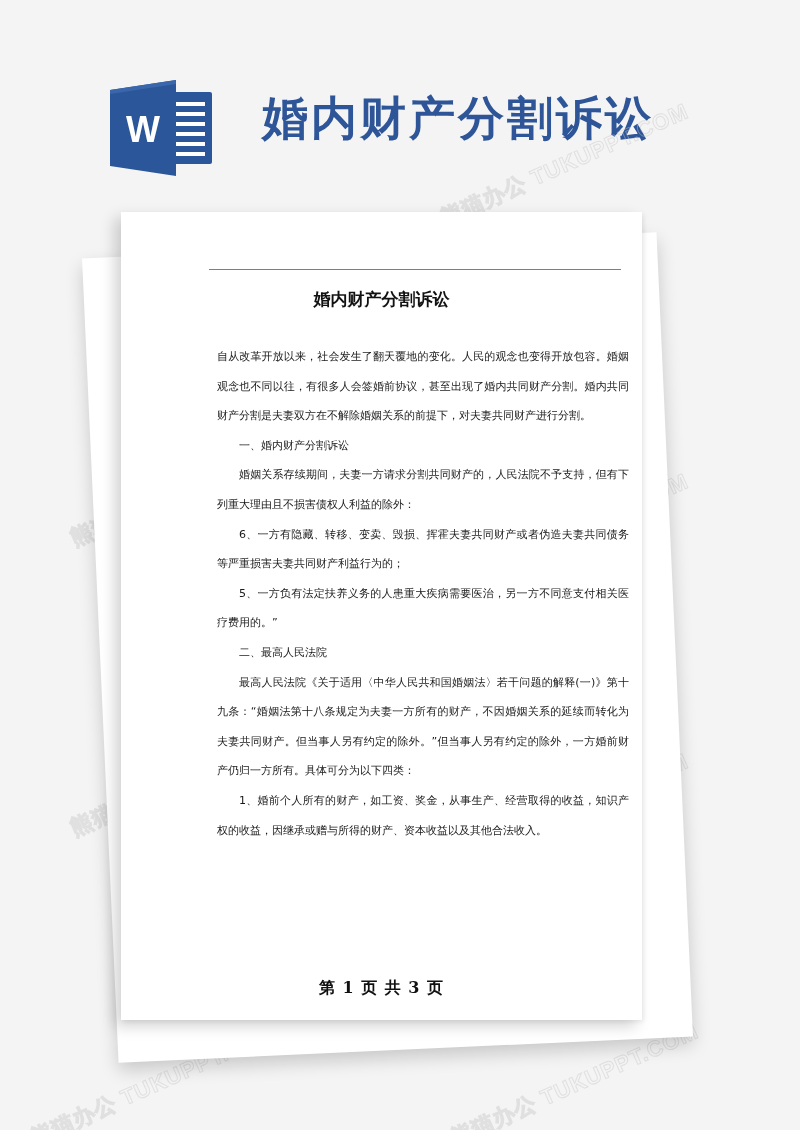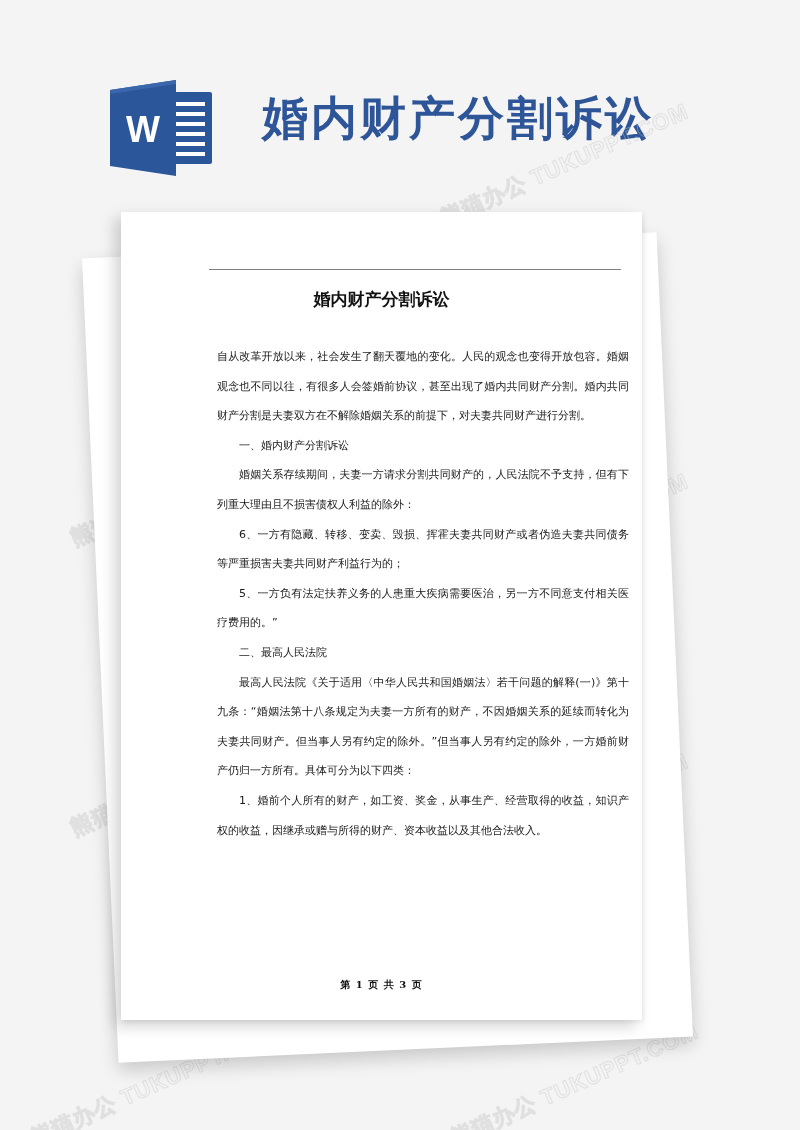--- a/index.html
+++ b/index.html
@@ -111,21 +111,21 @@
       text-indent: 2em;
     }
     .page-footer {
       position: absolute;
       left: 0;
       top: 766px;
       width: 521px;
       text-align: center;
       font-family: "DejaVu Serif", serif;
       font-weight: bold;
-      font-size: 10px;
+      font-size: 16px;
       color: #111;
       letter-spacing: 1px;
     }
   </style>
 </head>
 <body>
 
 <div class="header">
   <svg class="word-icon" viewBox="0 0 104 96" xmlns="http://www.w3.org/2000/svg">
 

